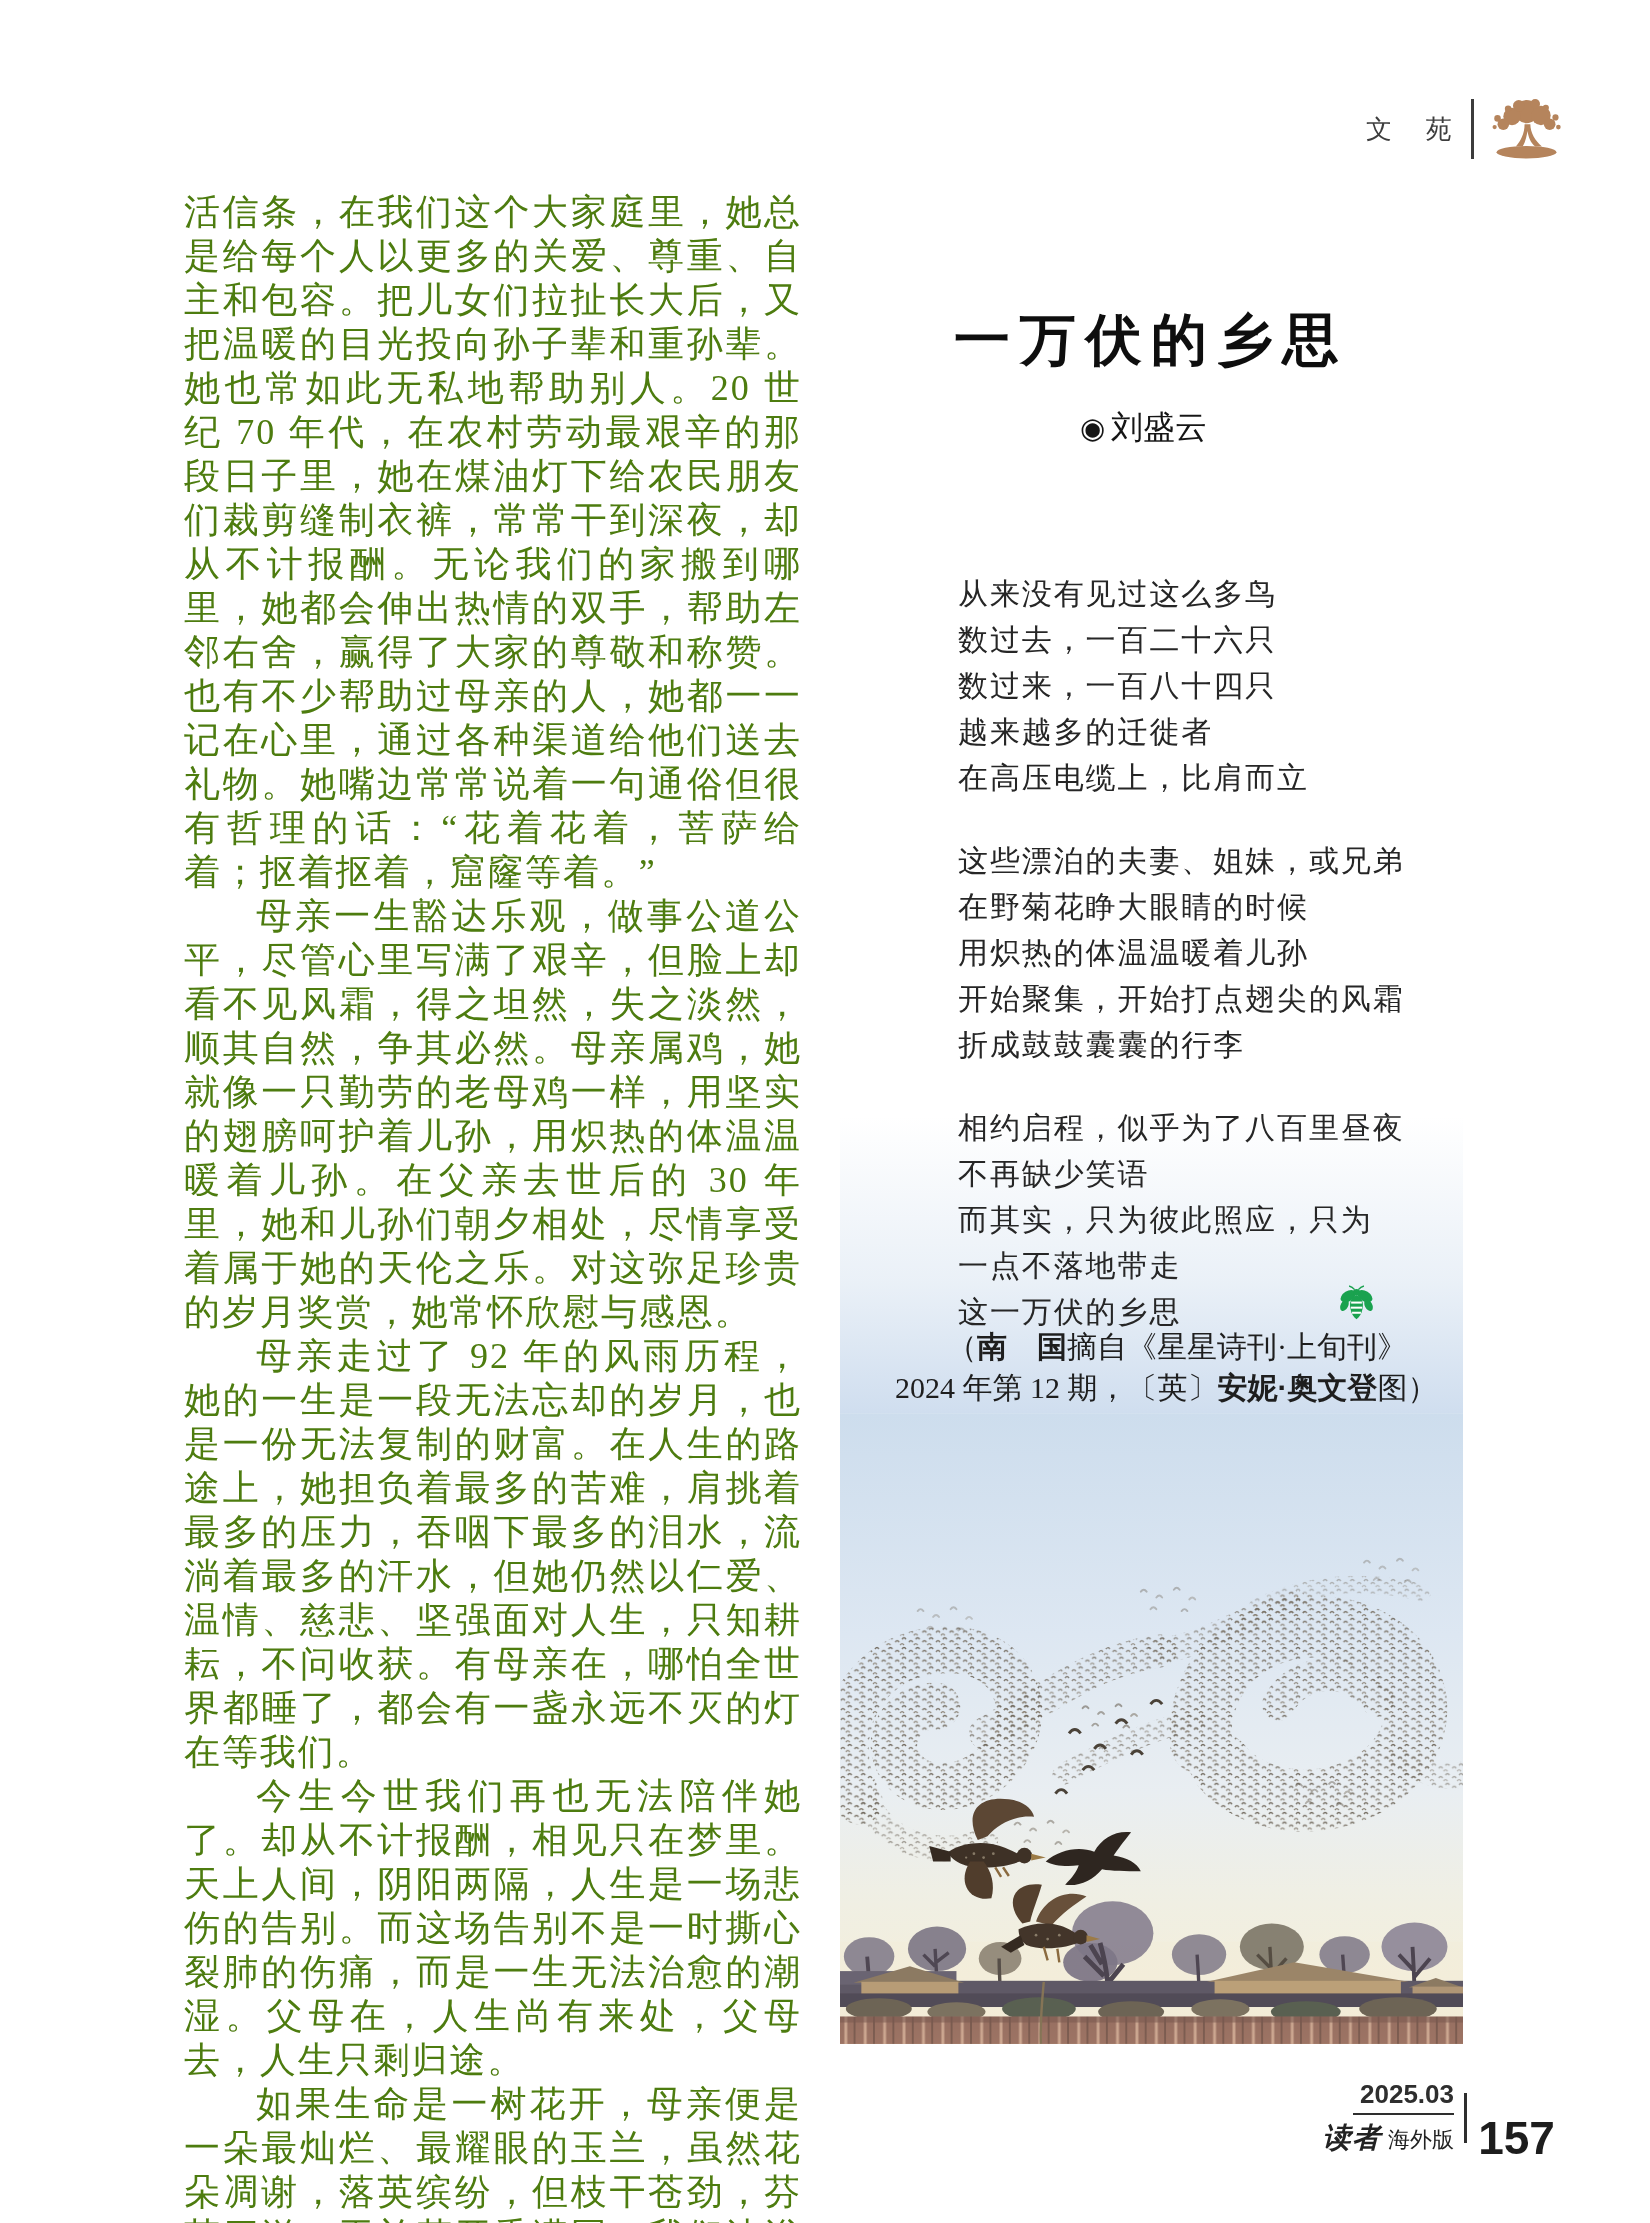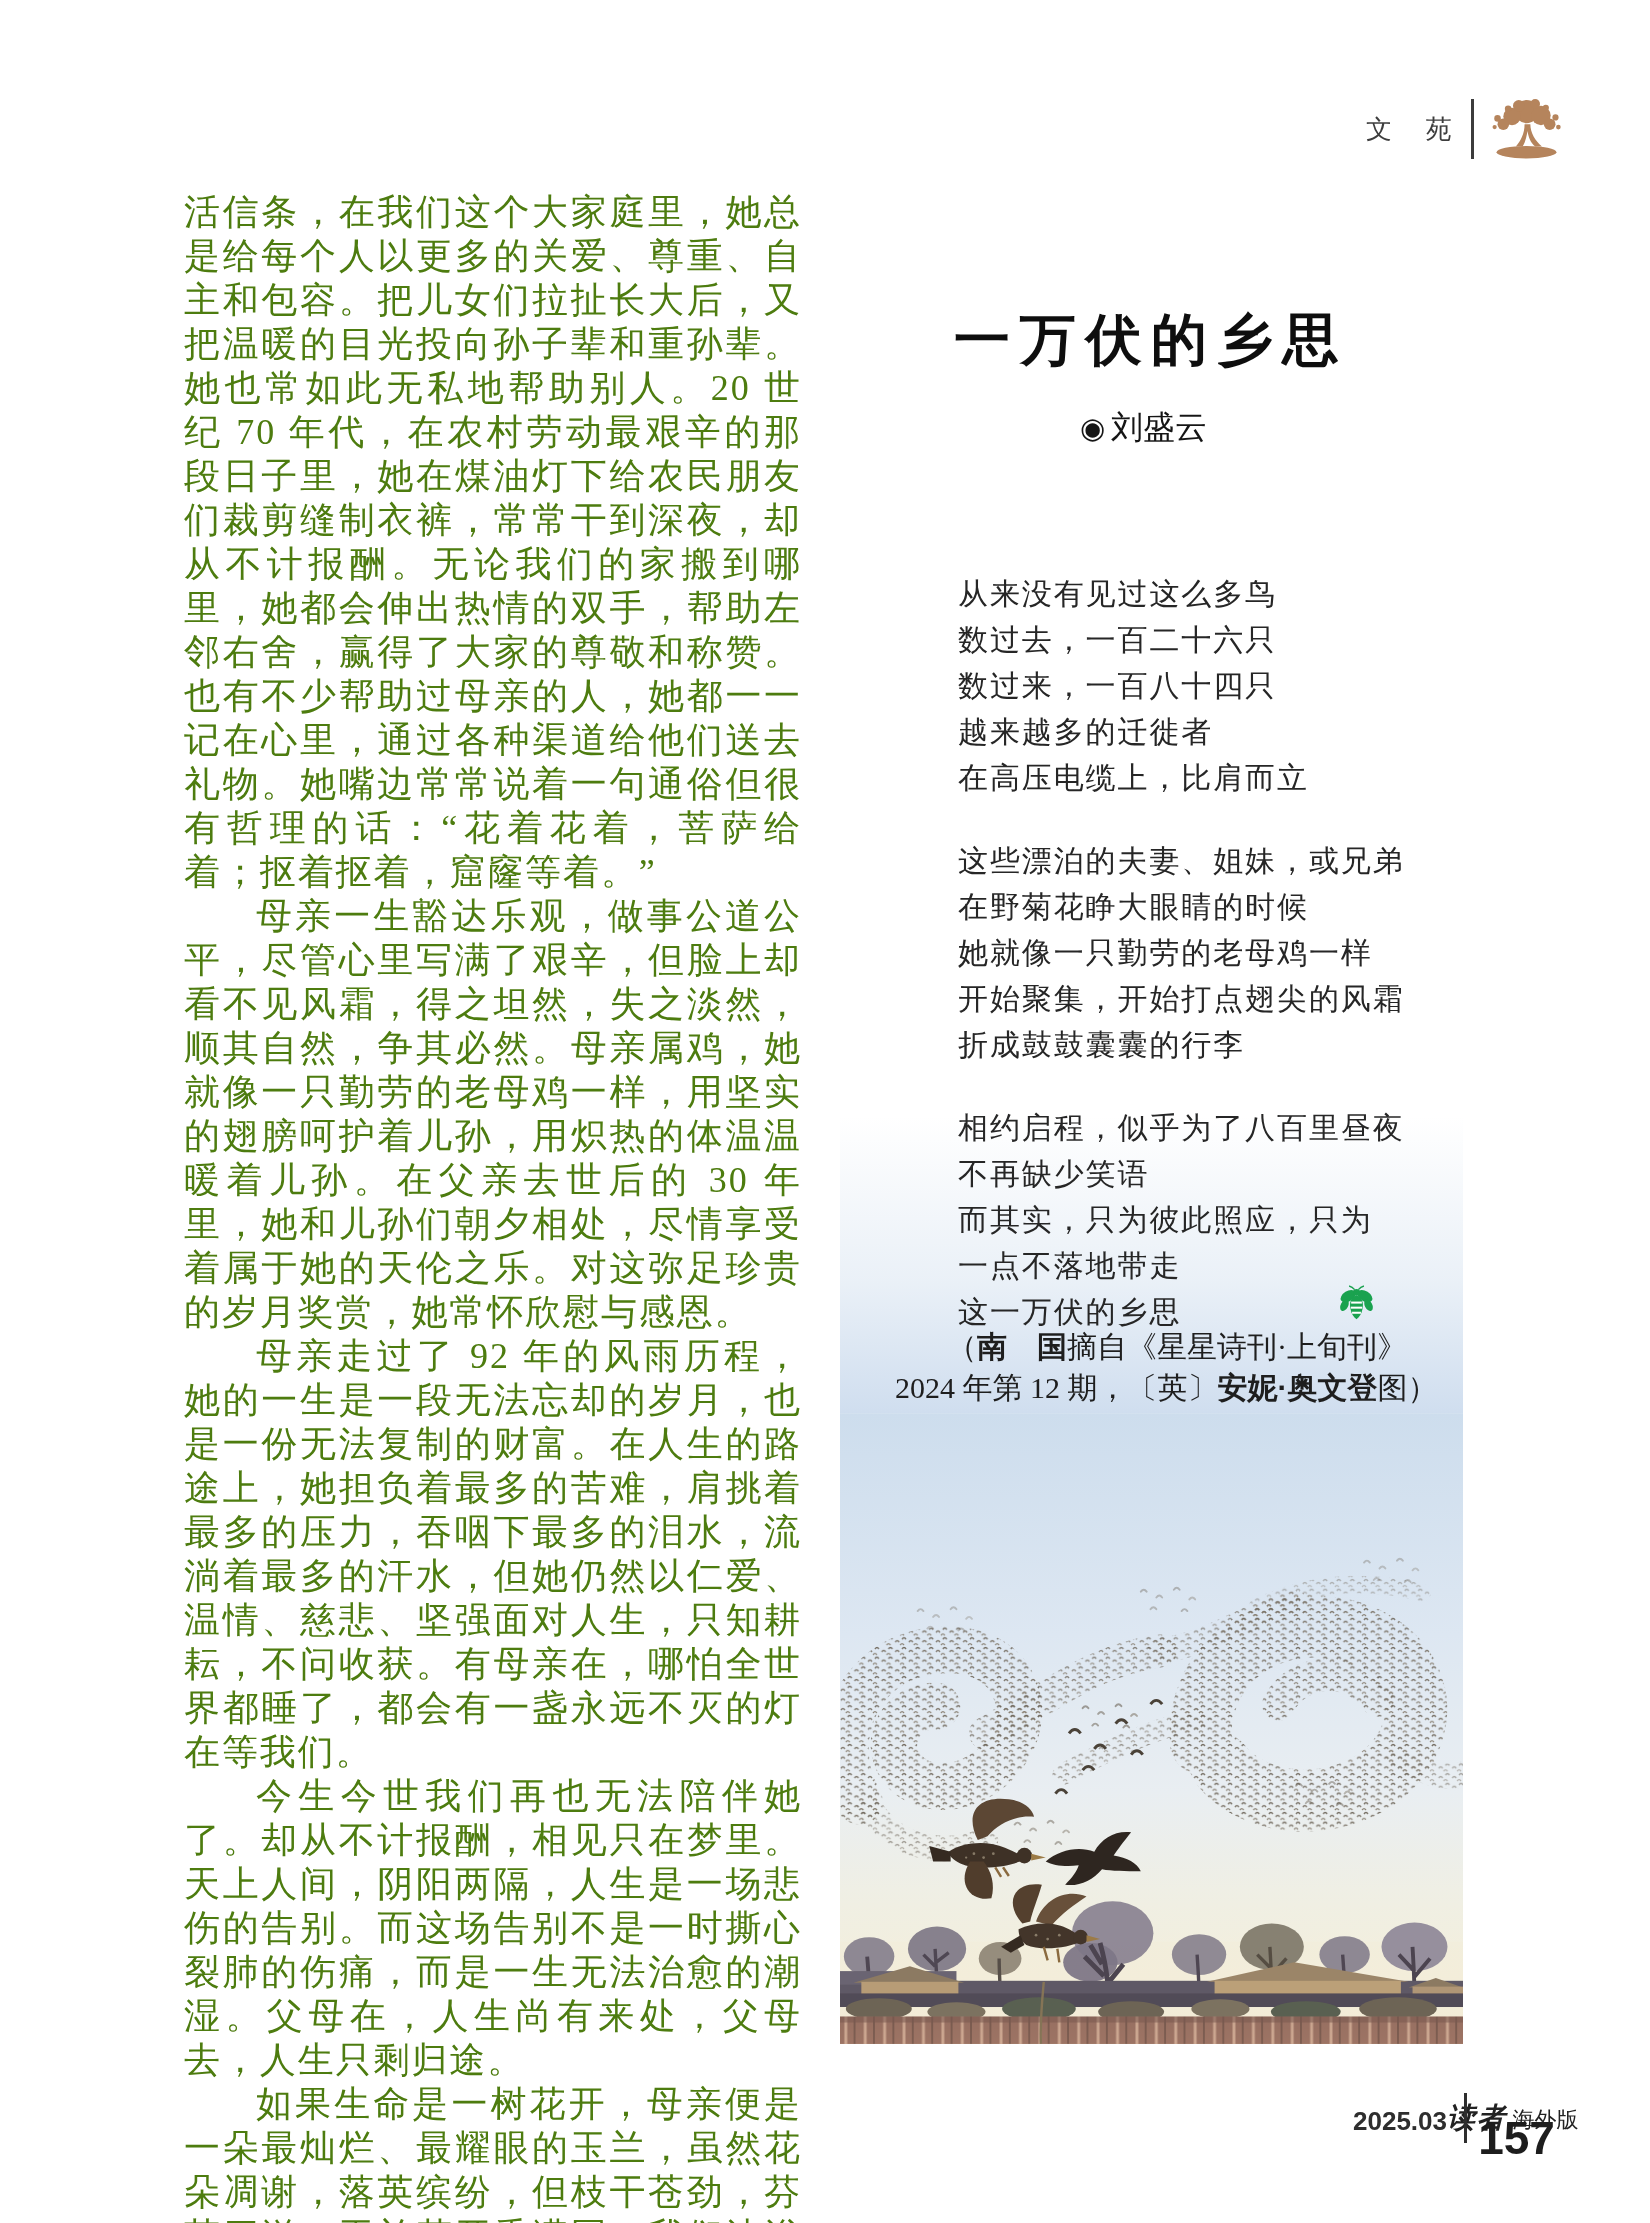--- a/index.html
+++ b/index.html
@@ -32,21 +32,21 @@
                  color:#1e1e1e; z-index:2; }
   .poem-attrib .l1 { padding-left:52px; white-space:nowrap; }
   .poem-attrib .l2 { white-space:nowrap; }
   .poem-attrib b { font-family:"Liberation Sans","DejaVu Sans",sans-serif; font-weight:700; }
   
   .sky-fade { position:absolute; left:840px; top:1116px; width:623px; height:297px; z-index:0;
               background:linear-gradient(180deg, rgba(209,223,238,0) 0%, rgba(209,223,238,0.45) 55%, rgba(205,220,238,0.95) 100%); }
   .painting { position:absolute; left:840px; top:1413px; width:623px; height:631px; z-index:1; }
   
   .footer { position:absolute; left:1353px; top:2071px; display:flex; align-items:center; z-index:3; }
-  .f-left { width:101px; display:flex; flex-direction:row; align-items:flex-end; }
+  .f-left { width:101px; display:flex; flex-direction:column; align-items:flex-end; }
   .f-issue { font-family:"Liberation Sans","DejaVu Sans",sans-serif; font-weight:700; font-size:26px; color:#2e2e2e; }
   .f-rule { width:101px; height:2.9px; background:#2e2e2e; margin:2.9px 0 3.9px 0; }
   .f-mag { white-space:nowrap; }
   .f-mag-name { font-style:italic; font-weight:700; font-size:28px; color:#222; letter-spacing:1.9px; }
   .f-mag-ed { font-family:"Liberation Sans","DejaVu Sans",sans-serif; font-size:22px; color:#222; margin-left:5.8px; }
   .f-div { width:2.9px; height:50px; background:#2e2e2e; margin:0 11.6px 0 9.7px; }
   .f-page { font-family:"Liberation Sans","DejaVu Sans",sans-serif; font-weight:700; font-size:46px; color:#1d1d1d;margin-top:40px; }
 </style>
 </head>
 <body>
@@ -98,21 +98,21 @@
     <div class="stanza">
       <span class="pline">从来没有见过这么多鸟</span>
       <span class="pline">数过去，一百二十六只</span>
       <span class="pline">数过来，一百八十四只</span>
       <span class="pline">越来越多的迁徙者</span>
       <span class="pline">在高压电缆上，比肩而立</span>
     </div>
     <div class="stanza">
       <span class="pline">这些漂泊的夫妻、姐妹，或兄弟</span>
       <span class="pline">在野菊花睁大眼睛的时候</span>
-      <span class="pline">她就像一只勤劳的老母鸡一样</span>
+      <span class="pline">用炽热的体温温暖着儿孙</span>
       <span class="pline">开始聚集，开始打点翅尖的风霜</span>
       <span class="pline">折成鼓鼓囊囊的行李</span>
     </div>
     <div class="stanza">
       <span class="pline">相约启程，似乎为了八百里昼夜</span>
       <span class="pline">不再缺少笑语</span>
       <span class="pline">而其实，只为彼此照应，只为</span>
       <span class="pline">一点不落地带走</span>
       <span class="pline">这一万伏的乡思</span>
     </div>

